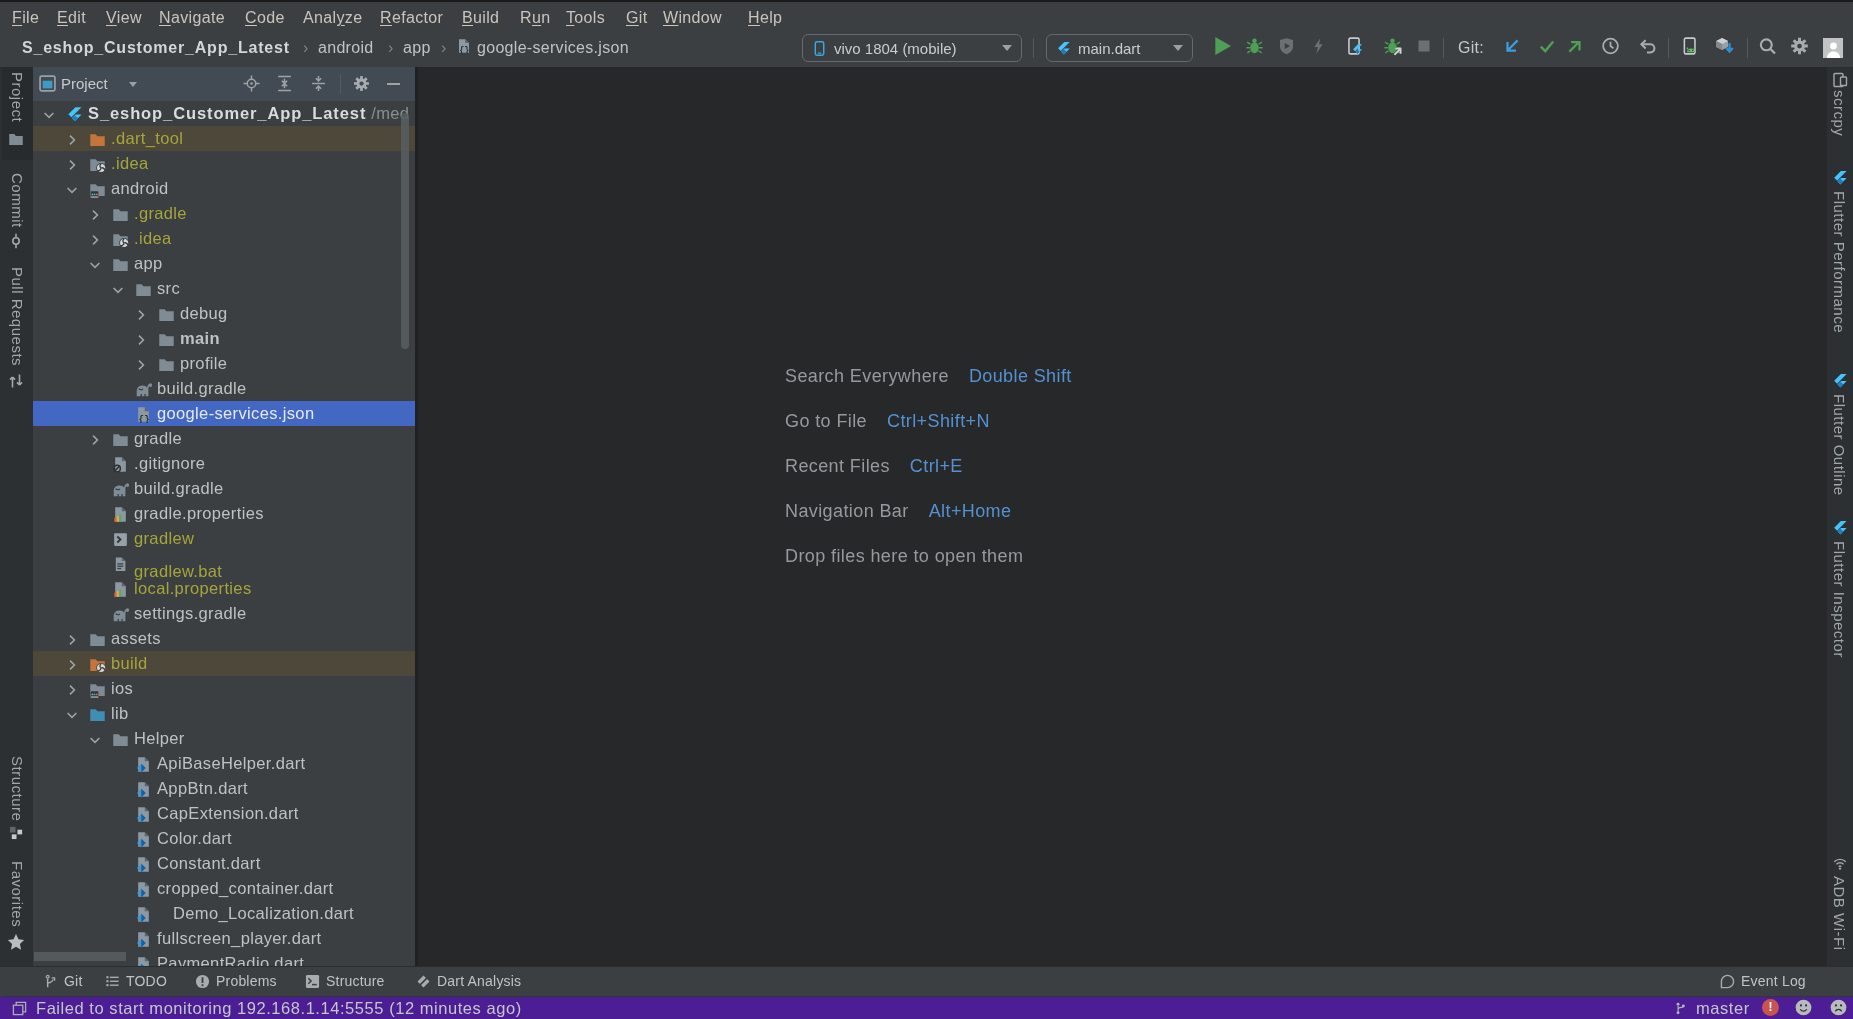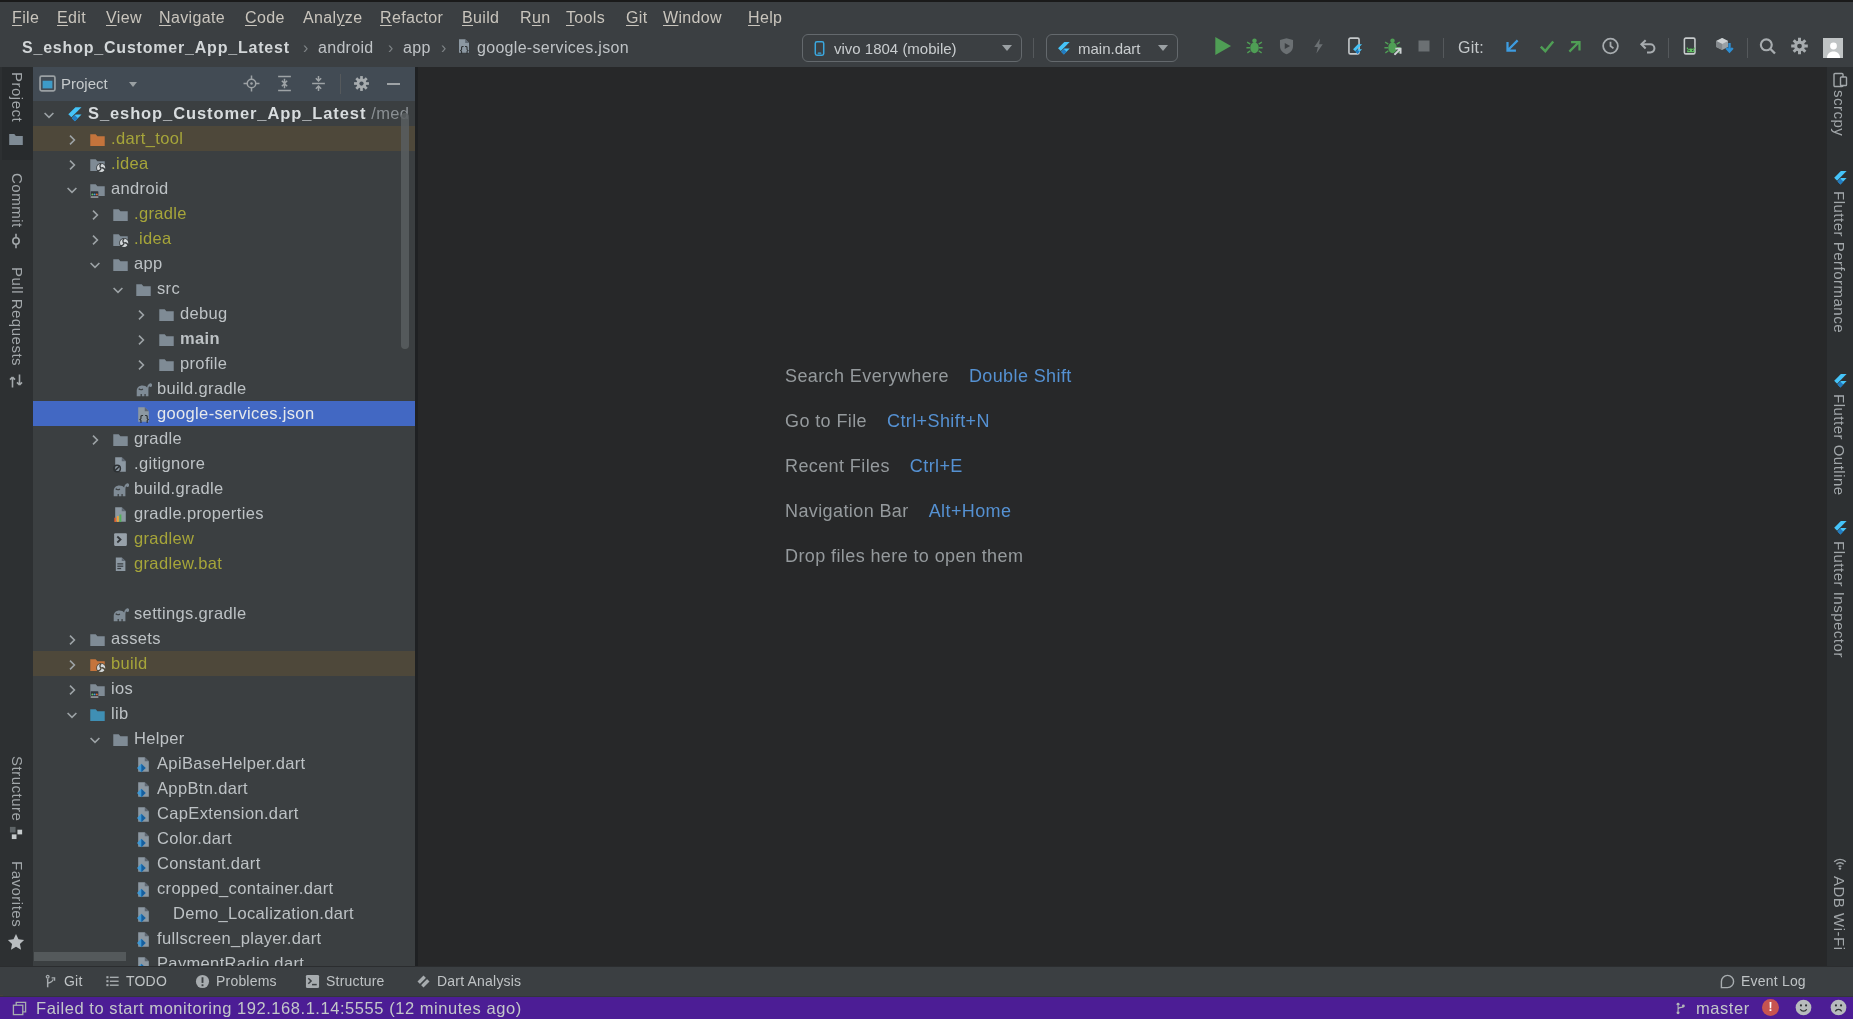--- a/index.html
+++ b/index.html
@@ -63,21 +63,21 @@
 <div class="crumb" style="left:477px">google-services.json</div>
 <div class="tbtn" style="left:802px;width:220px">
 <svg width="15" height="15" viewBox="0 0 16 16">
         <rect x="3.5" y="0.8" width="9" height="14.4" rx="1.8" fill="none" stroke="#3ba7dd" stroke-width="1.6"></rect>
         <rect x="6" y="12.2" width="4" height="1.5" rx="0.7" fill="#3ba7dd"></rect>
       </svg>
 <span>vivo 1804 (mobile)</span>
       <div class="caret" style="margin-left:auto"></div>
     </div>
 <div class="tsep" style="left:1033px"></div>
-<div class="tbtn" style="left:1046px;width:132px">
+<div class="tbtn" style="left:1046px;width:147px">
 <svg width="15" height="15" viewBox="0 0 16 16" style="">
         <path d="M14.6 1.1H8.9L2.2 7.8l2.9 2.9z" fill="#45c4f9"></path>
         <path d="M14.6 8H9L5.5 11.5l2.9 2.9z" fill="#45c4f9"></path>
         <path d="M5.5 11.5l2.9-2.9 2.9 2.9-2.9 2.9z" fill="#1c70b8" opacity=".85"></path>
       </svg>
 <span>main.dart</span>
       <div class="caret" style="margin-left:auto"></div>
     </div>
 <div class="ticon" style="left:1212px"><svg width="21" height="21" viewBox="0 0 16 16" style="">
         <path d="M2.5 1.2 14.5 8 2.5 14.8z" fill="#4f9e55"></path>
@@ -450,21 +450,31 @@
 <div class="lbl" style="left:101px;color:#a6a53a;">gradlew</div>
 </div>
 <div class="row" style="top:450px;">
 <div class="ic" style="left:79px"><svg width="17" height="17" viewBox="0 0 16 16" style="">
             <path d="M3.6 1.4h5.6L12.6 4.8v9.4H3.6z" fill="#8c98a2"></path>
             <path d="M9.2 1.4 12.6 4.8H9.2z" fill="#5d6670"></path>
             <rect x="5" y="6.8" width="5.6" height="1.2" fill="#3b4044"></rect>
             <rect x="5" y="9" width="5.6" height="1.2" fill="#3b4044"></rect>
             <rect x="5" y="11.2" width="3.6" height="1.2" fill="#3b4044"></rect>
           </svg></div>
-<div class="lbl" style="left:101px;color:#a6a53a;">gradlew.bat</div>
+<div class="lbl" style="left:101px;color:#a6a53a;margin-top:8px;">gradlew.bat</div>
+</div>
+<div class="row" style="top:475px;">
+<div class="ic" style="left:79px"><svg width="17" height="17" viewBox="0 0 16 16" style="">
+            <path d="M3 1.2h6.2L13 5v9.8H3z" fill="#8c98a2"></path>
+            <path d="M9.2 1.2 13 5H9.2z" fill="#5d6670"></path>
+            <rect x="2.2" y="11" width="1.8" height="4" fill="#e0622f"></rect>
+            <rect x="4.6" y="9.5" width="1.8" height="5.5" fill="#efa33a"></rect>
+            <rect x="7" y="8" width="1.8" height="7" fill="#52b058"></rect>
+          </svg></div>
+<div class="lbl" style="left:101px;color:#a6a53a;">local.properties</div>
 </div>
 <div class="row" style="top:500px;">
 <div class="ic" style="left:79px"><svg width="17" height="17" viewBox="0 0 16 16" style="">
             <g transform="translate(-0.8,-0.7) scale(1.1)">
               <path d="M2.2 13.6V9.1c0-2.8 2-4.6 4.9-4.6 1.9 0 3.3.7 4 1.8.2-1.5 1-3 2.2-3.5.9-.4 1.9.1 2.1 1 .2.9-.4 1.8-1.3 1.9-.5.1-1-.1-1.3-.5-.4.6-.6 1.4-.6 2.3v6.1h-2.3v-1.9H8.8v1.9H6.6v-1.9H5.5v1.9z" fill="#7f8b95"></path>
               <path d="M3.9 7.3c1 .9 2.5 1 3.6.2" stroke="#3b3f41" stroke-width="1" fill="none"></path>
             </g>
           </svg></div>
 <div class="lbl" style="left:101px;">settings.gradle</div>
 </div>

